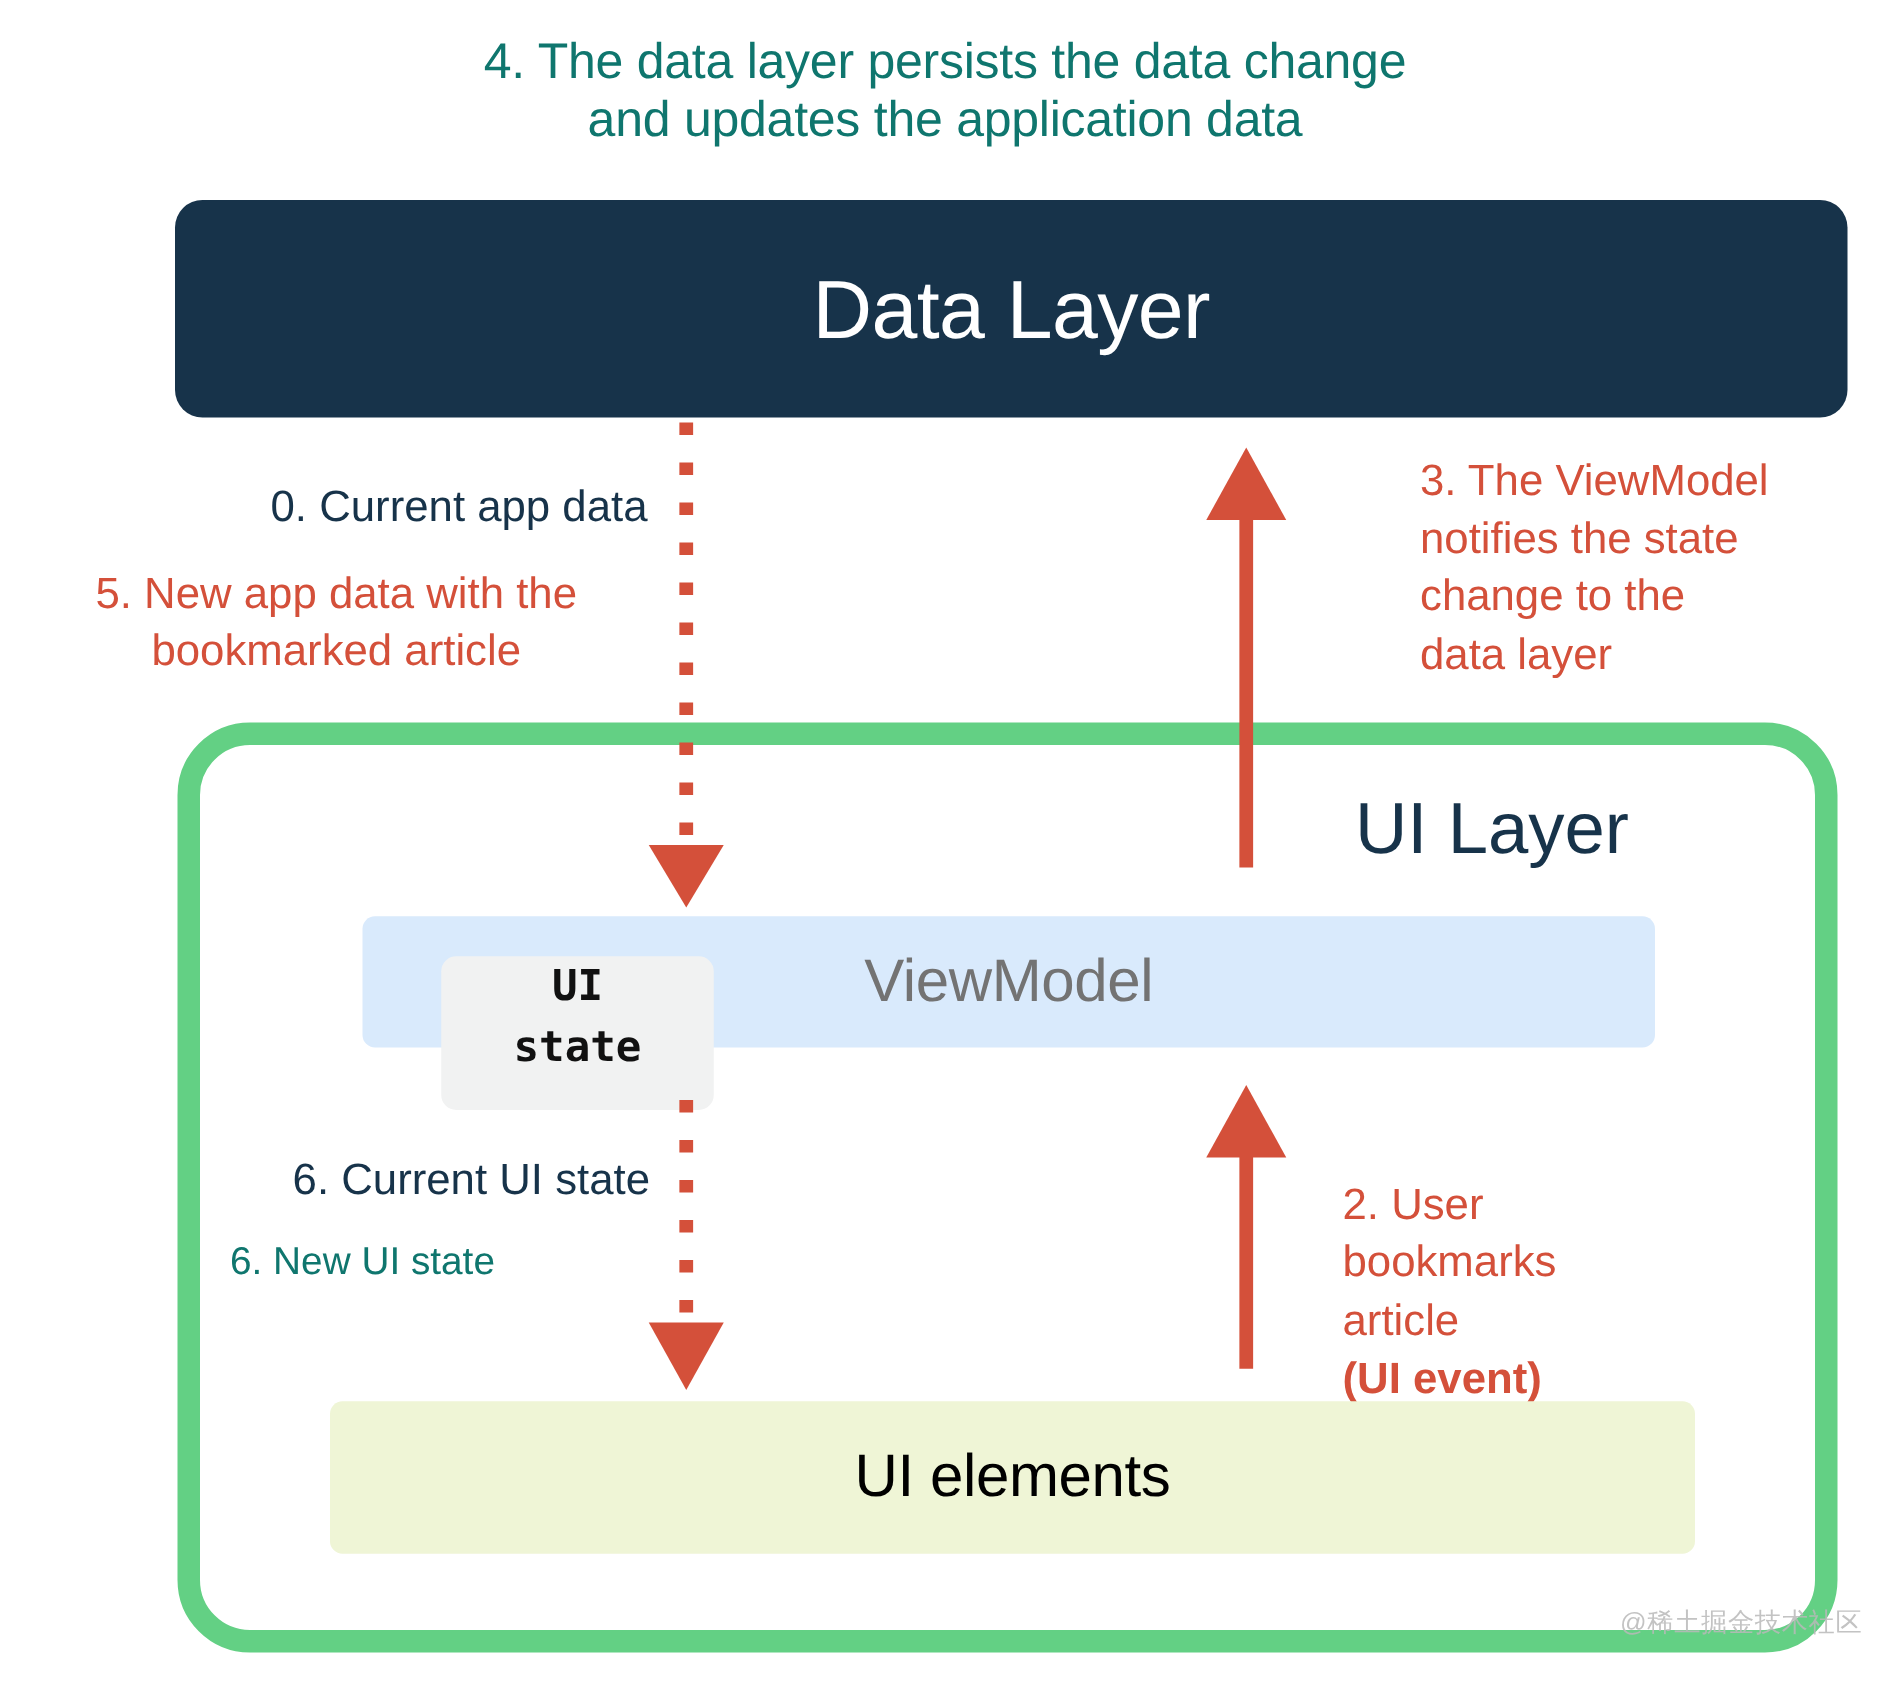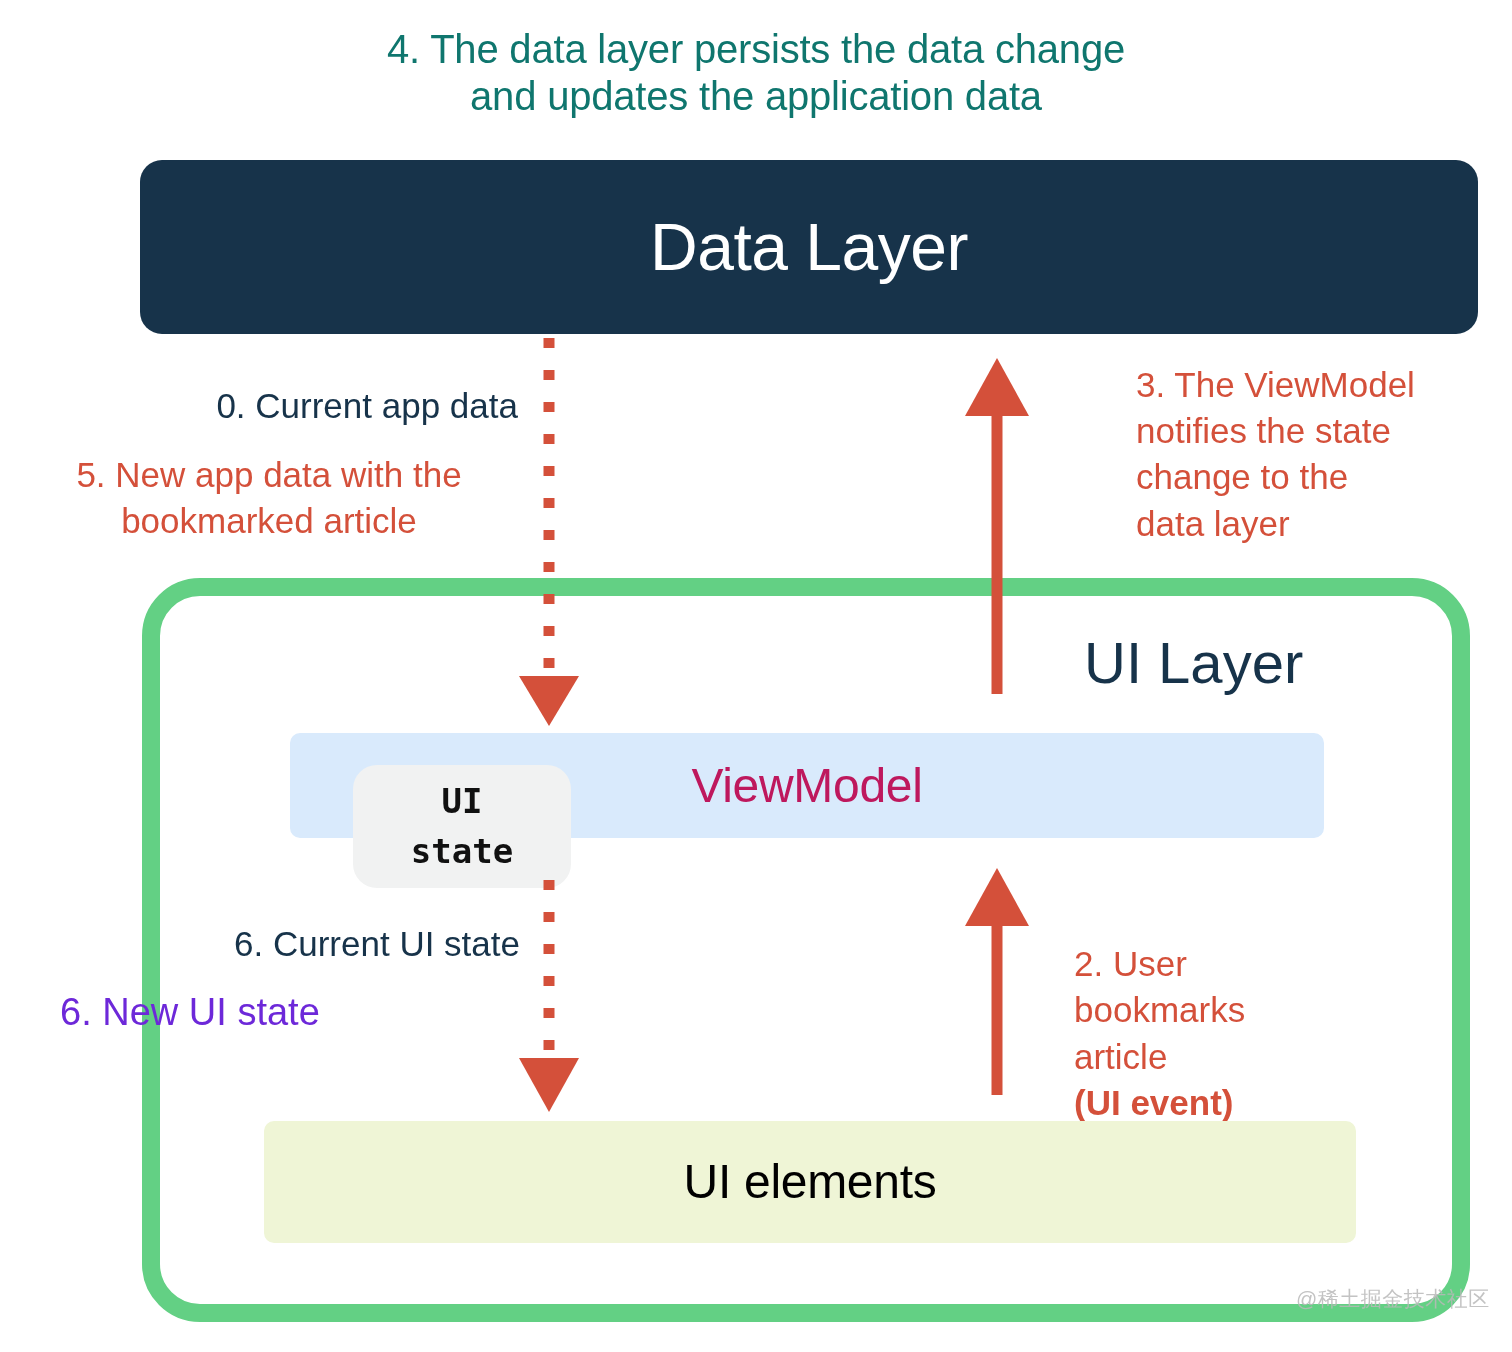--- a/index.html
+++ b/index.html
@@ -117,39 +117,39 @@
     top: 733px;
     width: 1034px;
     height: 105px;
     background: #d9eafc;
     border-radius: 10px;
     display: flex;
     align-items: center;
     justify-content: center;
   }
   .viewmodel-title {
-    color: #be185d;
+    color: #737373;
     font-size: 48px;
     letter-spacing: -0.3px;
     line-height: 1;
   }
 
   
   .ui-state-chip {
     position: absolute;
     left: 353px;
     top: 765px;
     width: 218px;
     height: 123px;
     background: #f1f2f2;
-    border-radius: 24px;
+    border-radius: 12px;
     display: flex;
     flex-direction: column;
     align-items: center;
-    justify-content: center;
+    justify-content: flex-start;
     font-family: "DejaVu Sans Mono", "Liberation Mono", monospace;
     font-weight: bold;
     color: #111111;
     font-size: 34px;
     line-height: 1.45;
   }
 
   
   .ann-left-1 {
     position: absolute;
@@ -159,23 +159,23 @@
     text-align: right;
     color: #17334a;
     font-size: 35px;
     line-height: 1.2;
   }
   .ann-left-6 {
     position: absolute;
     left: 60px;
     top: 990px;
     width: 460px;
-    text-align: left;
-    color: #6d28d9;
-    font-size: 38px;
+    text-align: center;
+    color: #0f766e;
+    font-size: 31px;
     line-height: 1.2;
   }
 
   
   .ann-right-2 {
     position: absolute;
     left: 1074px;
     top: 895px;
     width: 320px;
     color: #d4503a;

